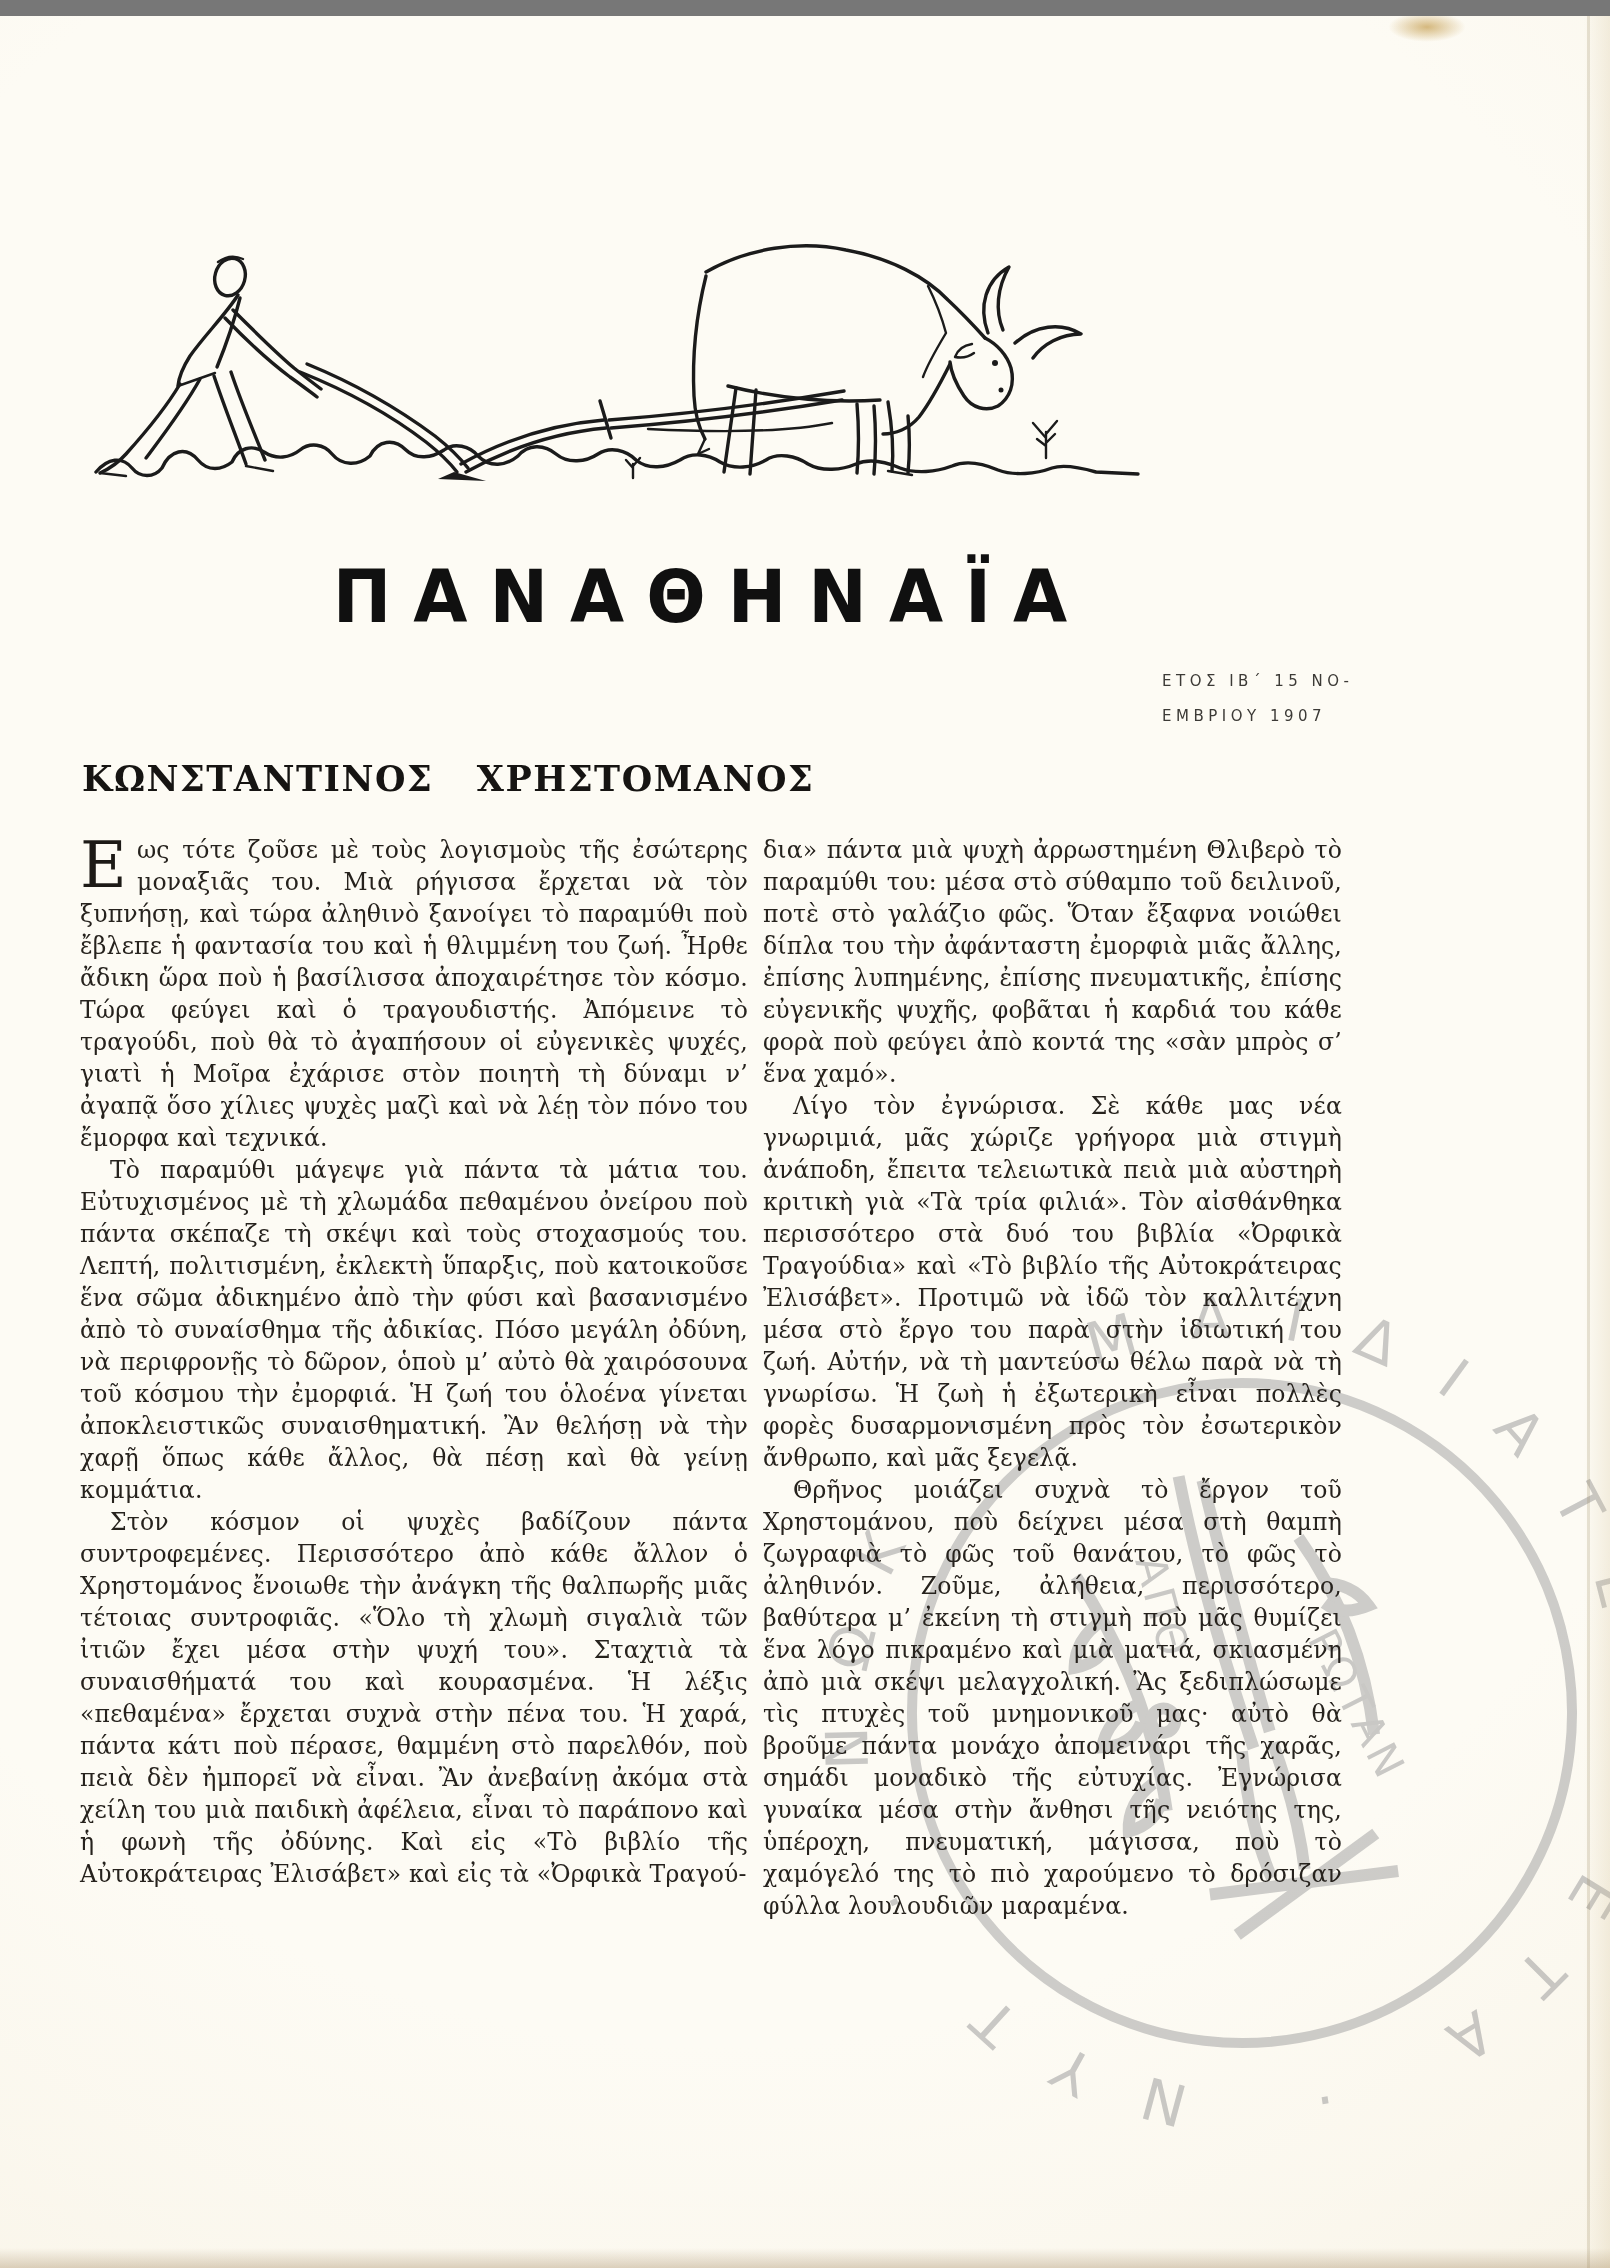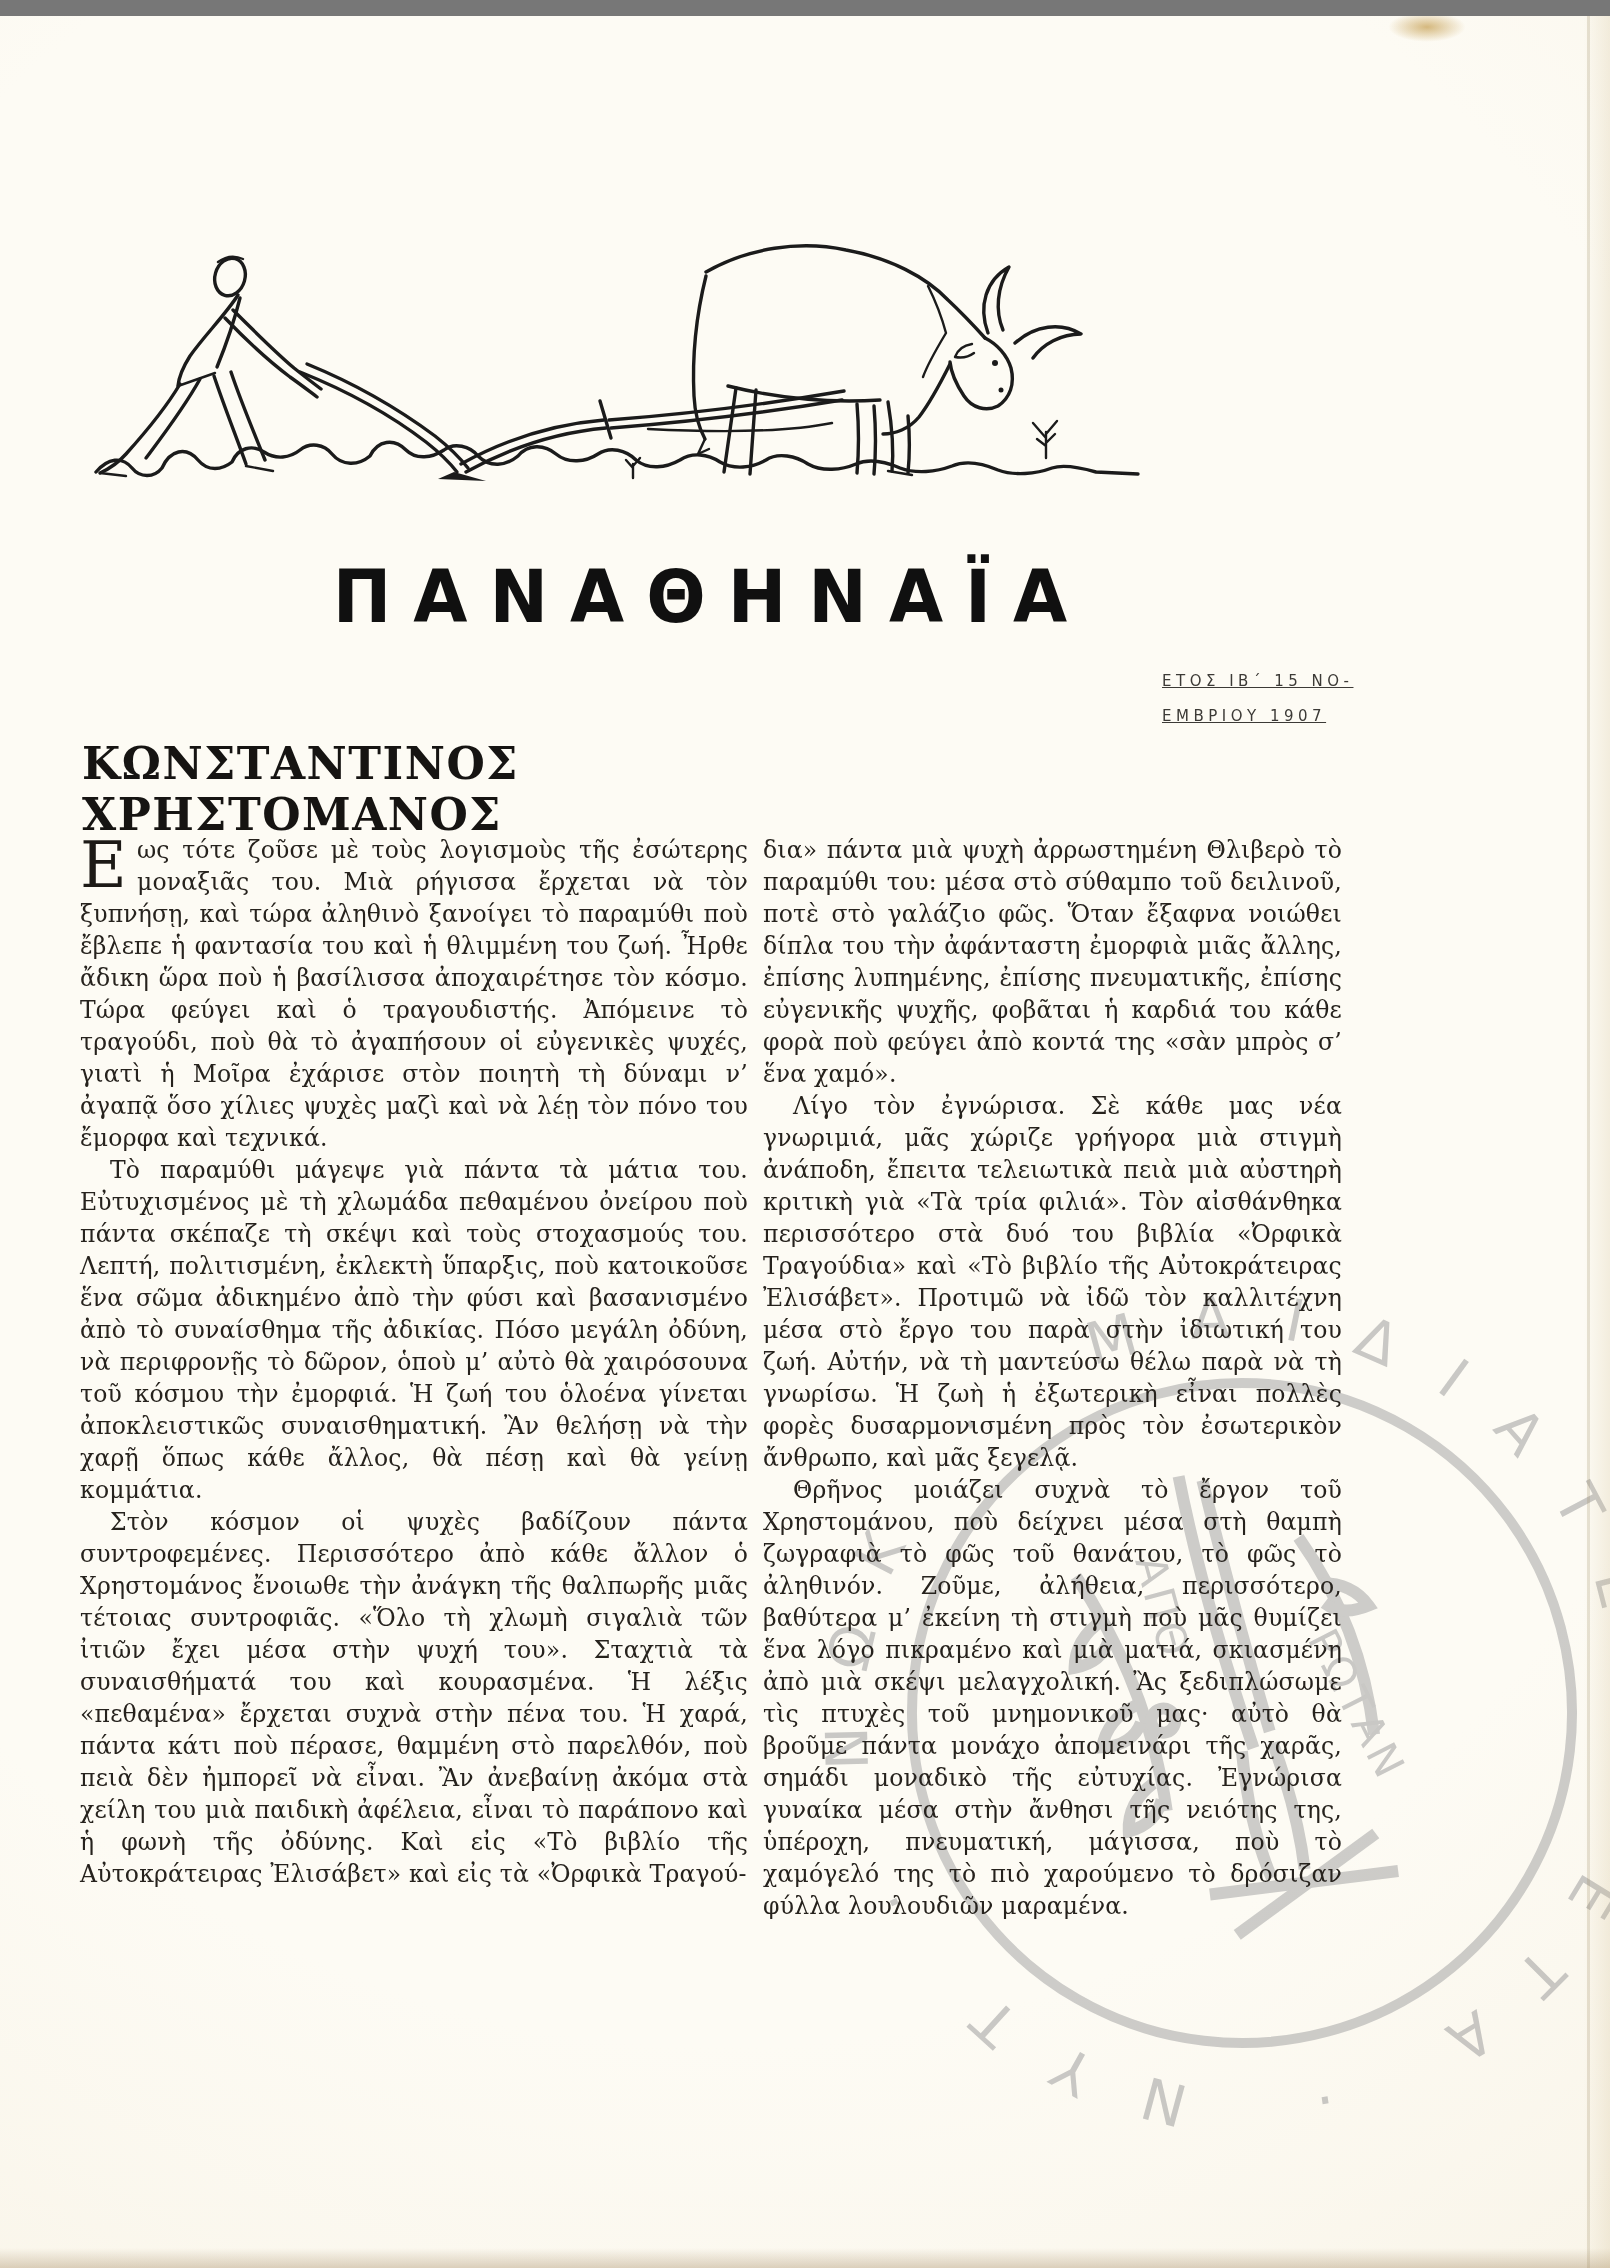--- a/index.html
+++ b/index.html
@@ -26,26 +26,25 @@
     font-size:70px;font-weight:bold;
     letter-spacing:22px;
     color:#101010;
     transform:scaleY(1.04);
   }
   .dateblock{
     position:absolute;left:1162px;top:648px;width:280px;
     font-family:"DejaVu Sans", sans-serif;
     font-size:15px;letter-spacing:4.5px;line-height:35px;
     color:#3c3a36;
-    text-decoration:underline;
   }
   .article-title{
-    position:absolute;left:82px;top:722px;width:900px;
+    position:absolute;left:82px;top:742px;width:900px;
     font-family:"DejaVu Serif", serif;
-    font-size:44px;font-weight:bold;
+    font-size:35px;font-weight:bold;
     letter-spacing:1.5px;word-spacing:30px;
     color:#161412;
   }
   
   .columns{
     position:absolute;left:80px;top:818px;width:1262px;
     display:flex;gap:15px;
     z-index:2;
   }
   .col{

